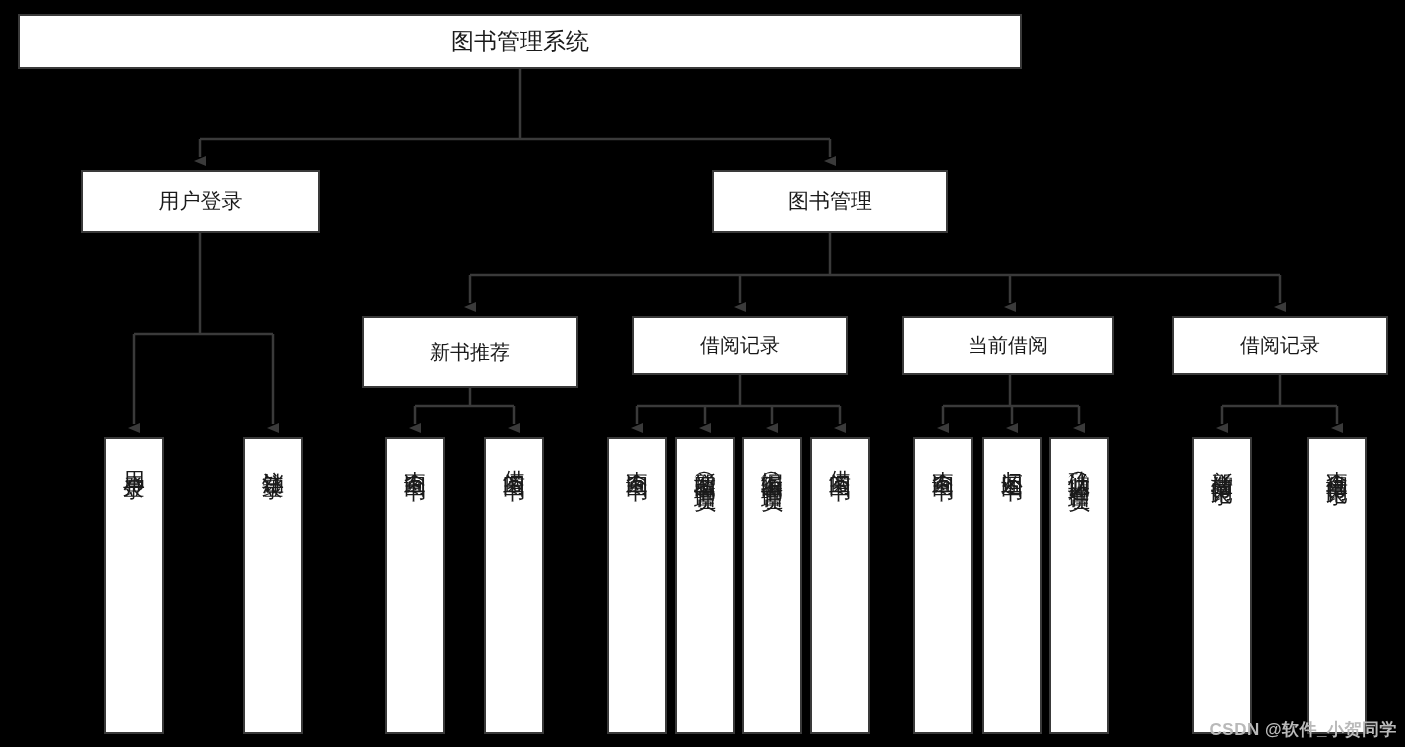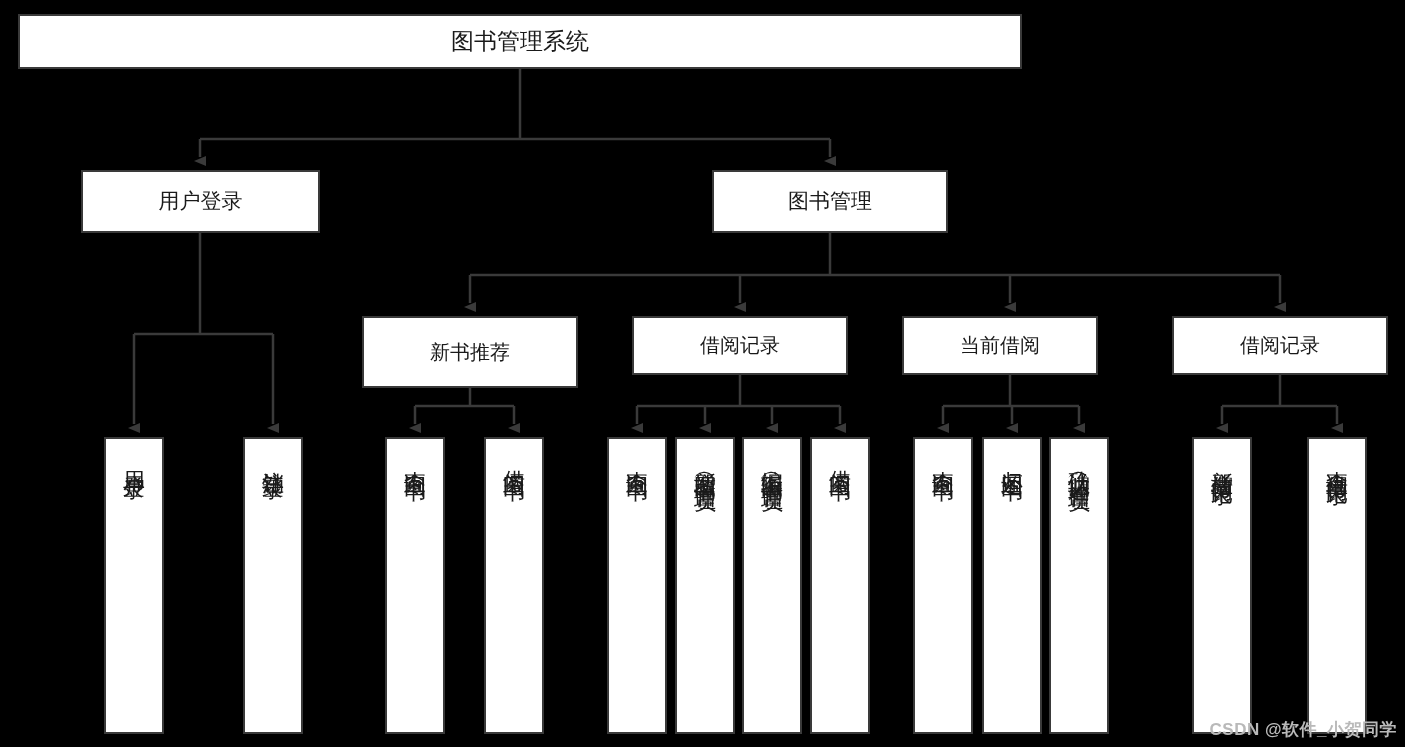--- a/index.html
+++ b/index.html
@@ -124,21 +124,21 @@
   <div class="node level1" id="node-l1-1" style="left: 712px; top: 170px; width: 236px; height: 63px;">
     <span class="label">图书管理</span>
   </div>
 
   <div class="node level2" id="node-l2-0" style="left: 362px; top: 316px; width: 216px; height: 72px;">
     <span class="label">新书推荐</span>
   </div>
   <div class="node level2" id="node-l2-1" style="left: 632px; top: 316px; width: 216px; height: 59px;">
     <span class="label">借阅记录</span>
   </div>
-  <div class="node level2" id="node-l2-2" style="left: 902px; top: 316px; width: 196px; height: 59px; justify-content: center;">
+  <div class="node level2" id="node-l2-2" style="left: 902px; top: 316px; width: 212px; height: 59px; justify-content: center;">
     <span class="label">当前借阅</span>
   </div>
   <div class="node level2" id="node-l2-3" style="left: 1172px; top: 316px; width: 216px; height: 59px;">
     <span class="label">借阅记录</span>
   </div>
 
   <div class="node leaf" id="node-leaf-0" style="left: 104px; top: 437px; width: 60px; height: 297px;">
     <span class="label">用户登录</span>
   </div>
   <div class="node leaf" id="node-leaf-1" style="left: 243px; top: 437px; width: 60px; height: 297px;">

